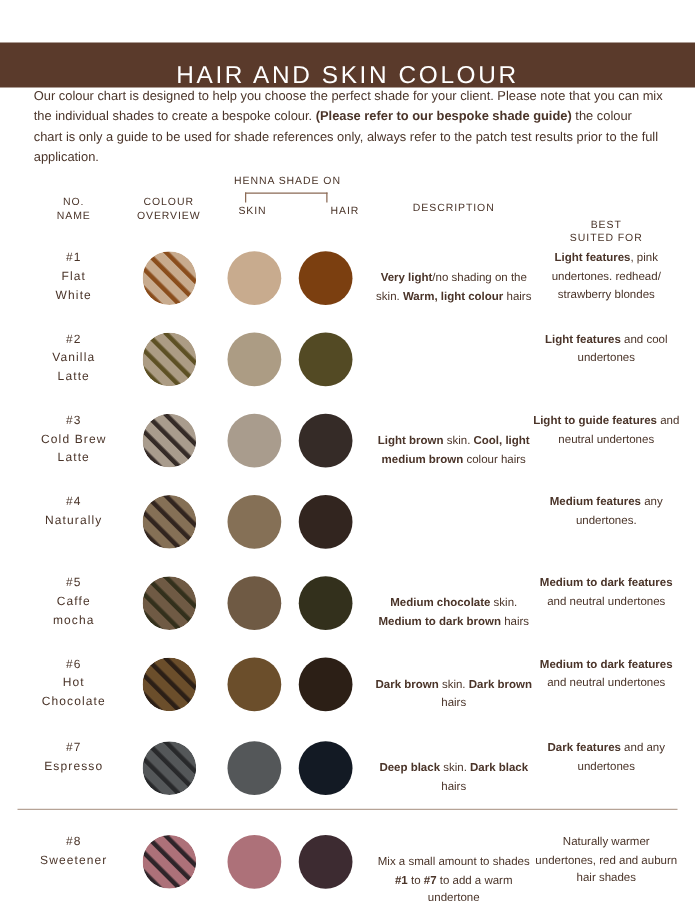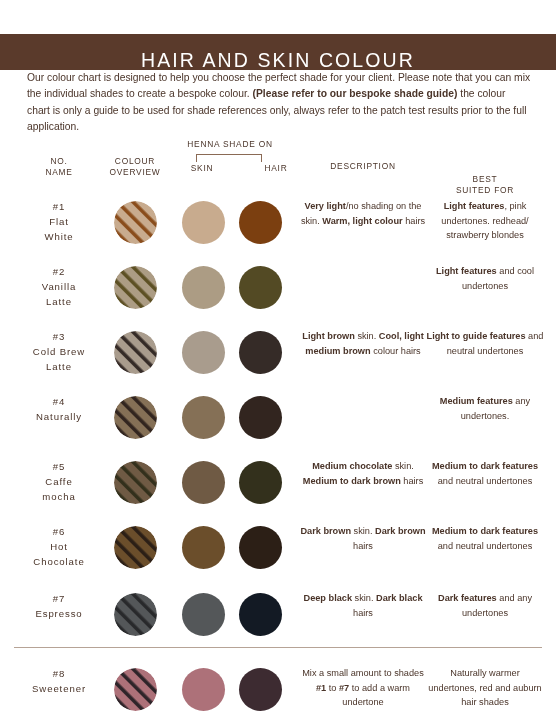--- a/index.html
+++ b/index.html
@@ -118,21 +118,21 @@
     top: 2px;
     overflow: hidden;
   }
   .sw-overview { left: 114px; }
   .sw-skin     { left: 182px; }
   .sw-hair     { left: 239px; }
 
   .desc-cell {
     position: absolute;
     left: 300px;
-    top: 0;
+    top: 16px;
     width: 126px;
     text-align: center;
     font-size: 9.2px;
     line-height: 14.5px;
     color: #4a3429;
   }
   .best-cell {
     position: absolute;
     left: 426px;
     top: 0;

